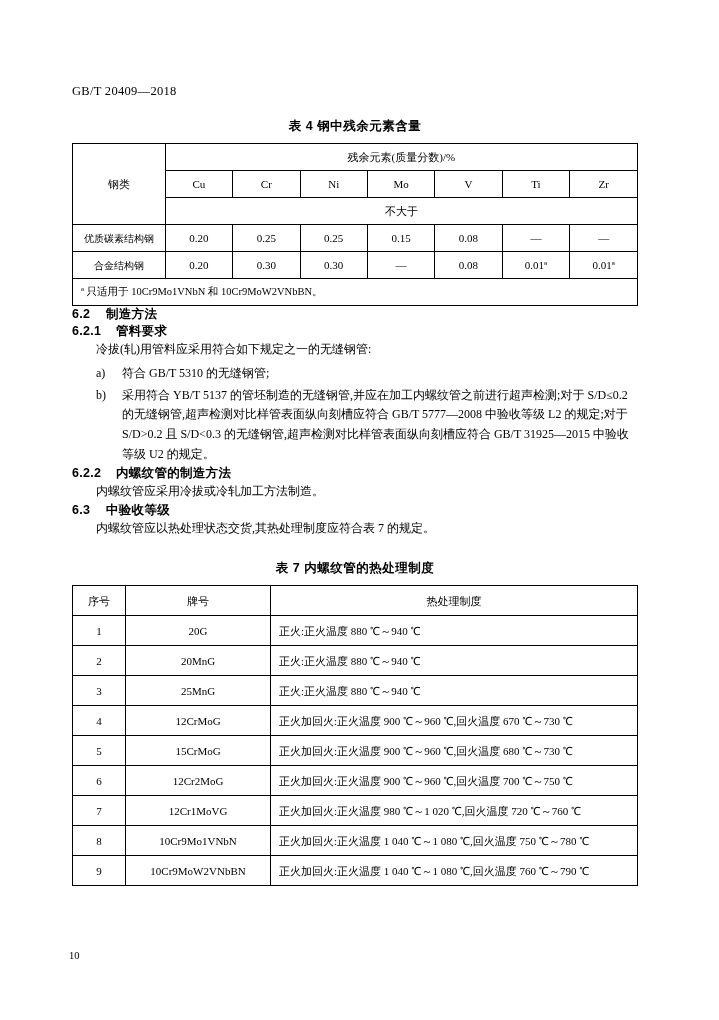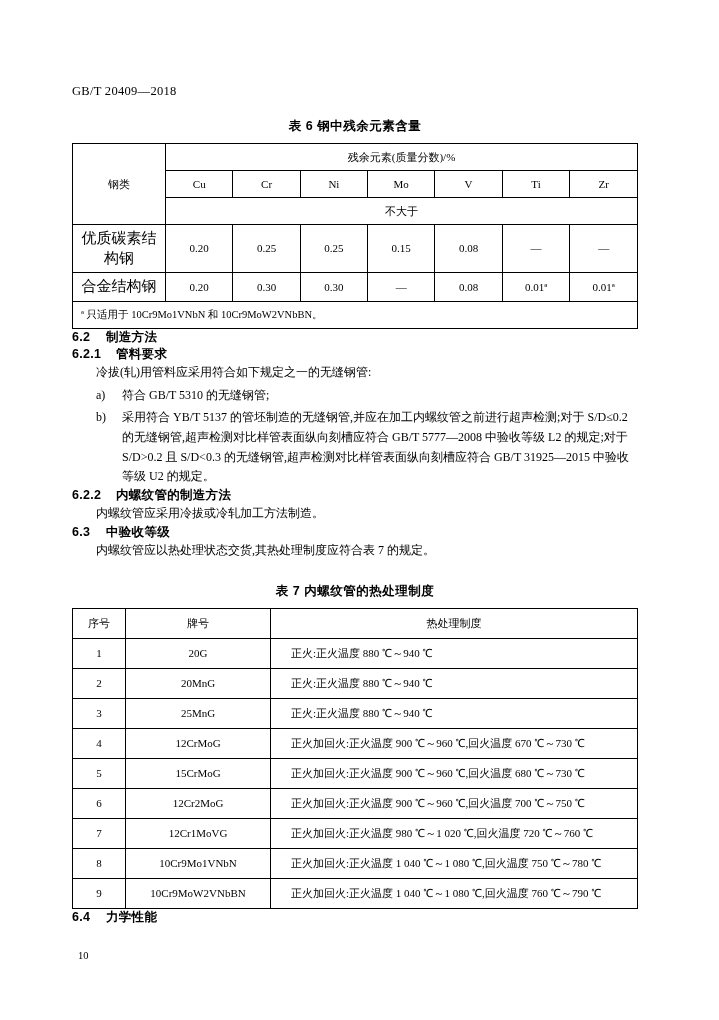--- a/index.html
+++ b/index.html
@@ -57,21 +57,21 @@
     vertical-align: middle;
     padding: 4px 2px;
     font-weight: normal;
     line-height: 1.3;
   }
   
   #table6 td {
     height: 18px;
   }
   #table6 .rowlabel {
-    font-size: 15px;
+    font-size: 10px;
   }
   #table6 .note-cell {
     text-align: left;
     padding-left: 8px;
     font-size: 10.5px;
   }
   
   .sec {
     font-size: 12.5px;
     font-family: "Liberation Sans", sans-serif;
@@ -118,47 +118,47 @@
     height: 21px;
   }
   #table7 .c-no {
     width: 48px;
   }
   #table7 .c-grade {
     width: 140px;
   }
   #table7 .c-treat {
     text-align: left;
-    padding-left: 20px;
+    padding-left: 8px;
   }
   .t7wrap {
     margin-top: 8px;
     border-radius: 10px;
   }
   .caption-sp {
     margin-top: 22px;
   }
   .pagenum {
     position: absolute;
-    left: 78px;
+    left: 69px;
     top: 950px;
     font-size: 10.5px;
     font-family: "Liberation Serif", serif;
   }
 </style>
 </head>
 <body>
 
 <div class="page">
 
   <div class="header-code">GB/T 20409—2018</div>
 
   <div class="content">
 
-    <div class="table-caption">表 6   钢中残余元素含量</div>
+    <div class="table-caption">表 4   钢中残余元素含量</div>
 
     <table id="table6">
       <tbody>
         <tr>
           <td rowspan="3" style="width:96px">钢类</td>
           <td colspan="7">残余元素(质量分数)/%</td>
         </tr>
         <tr>
           <td style="width:67px">Cu</td>
           <td style="width:67px">Cr</td>
@@ -278,21 +278,18 @@
           <td class="c-treat">正火加回火:正火温度 1 040 ℃～1 080 ℃,回火温度 750 ℃～780 ℃</td>
         </tr>
         <tr>
           <td class="c-no">9</td>
           <td class="c-grade">10Cr9MoW2VNbBN</td>
           <td class="c-treat">正火加回火:正火温度 1 040 ℃～1 080 ℃,回火温度 760 ℃～790 ℃</td>
         </tr>
       </tbody>
     </table>
 
-    <div class="sec">
-      <span class="num">6.4</span><span>力学性能</span>
-    </div>
 
   </div>
 
   <div class="pagenum">10</div>
 
 </div>
 
 </body></html>

